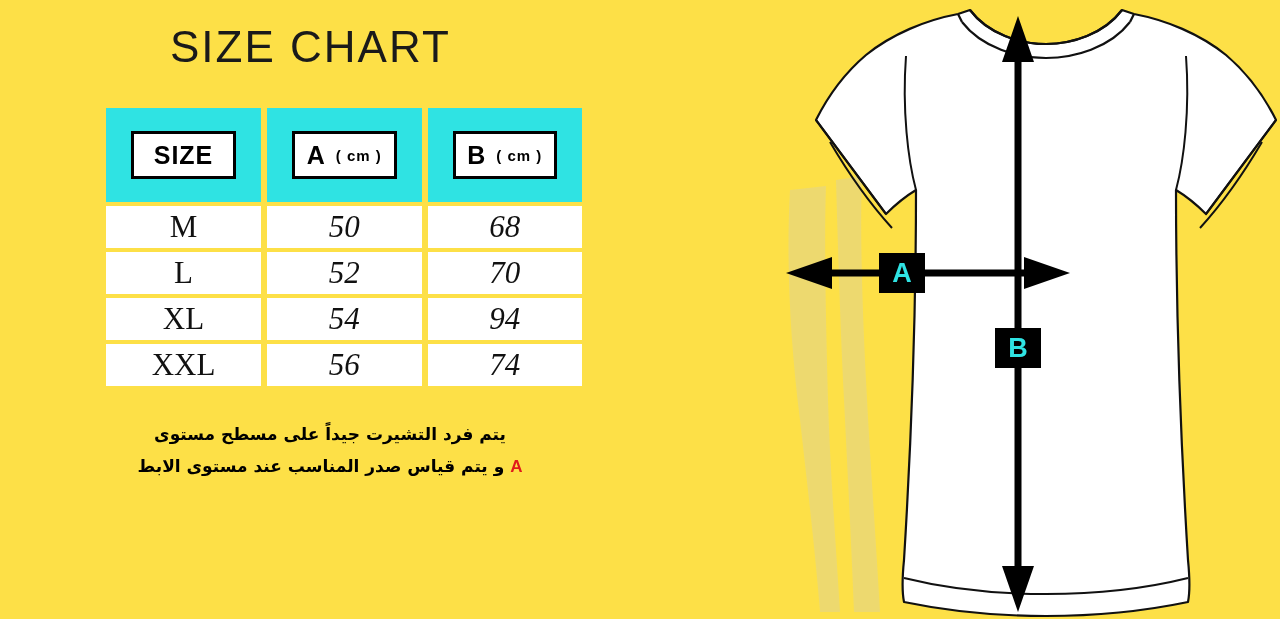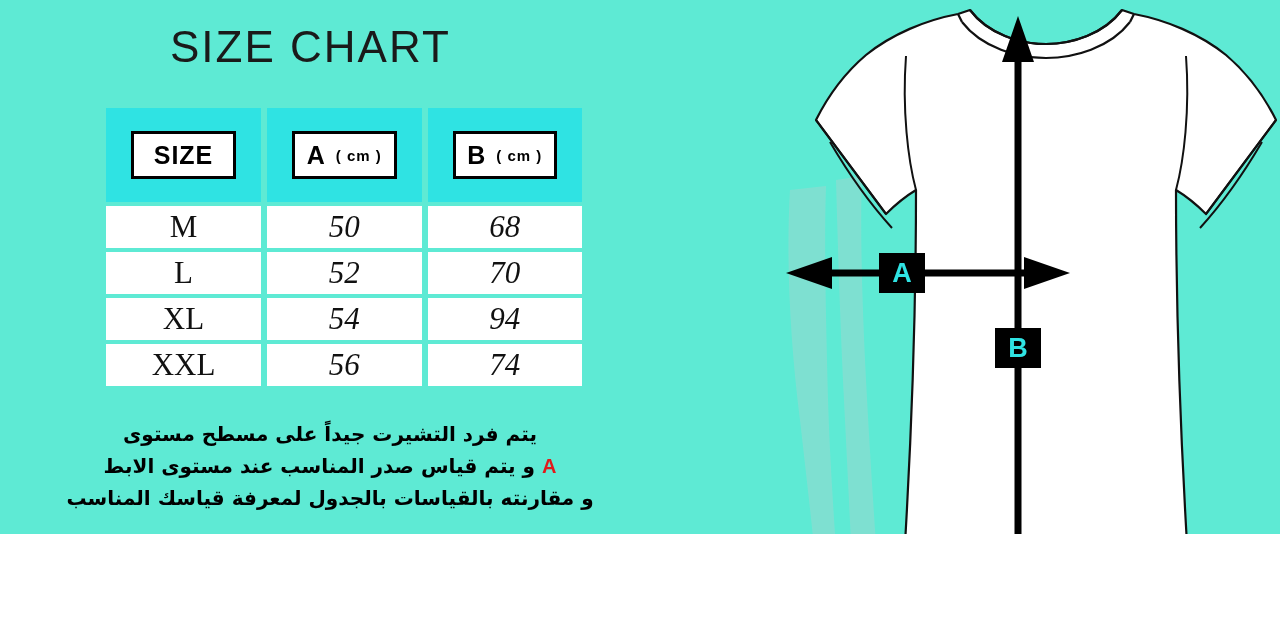--- a/index.html
+++ b/index.html
@@ -4,22 +4,22 @@
 <title>Size Chart</title>
 <style>
   html, body {
     margin: 0;
     padding: 0;
     background: #ffffff;
   }
   #page {
     position: relative;
     width: 1280px;
-    height: 534px;
-    background: #5eead4;
+    height: 619px;
+    background: #fde047;
     overflow: hidden;
     font-family: "Liberation Sans", sans-serif;
   }
 
   
   #left-panel {
     position: absolute;
     left: 0;
     top: 0;
     width: 660px;
@@ -101,21 +101,21 @@
 
   
   #notes {
     position: absolute;
     left: 0;
     top: 418px;
     width: 660px;
     text-align: center;
     direction: rtl;
     font-family: "DejaVu Sans", sans-serif;
-    font-size: 20px;
+    font-size: 17px;
     font-weight: bold;
     color: #000000;
     line-height: 32px;
   }
   #notes .line { white-space: nowrap; }
   #notes .mark-a { color: #e01b1b; font-family: "Liberation Sans", sans-serif; }
   #notes .mark-b { color: #000000; font-family: "Liberation Sans", sans-serif; }
 
   
   #shirt-panel {
@@ -225,21 +225,20 @@
         </tr>
       </tbody>
     </table>
 
     <div id="notes">
       <div class="line">يتم فرد التشيرت جيداً على مسطح مستوى</div>
       <div class="line">
         <span class="mark-a">A</span>
         <span>و يتم قياس صدر المناسب عند مستوى الابط</span>
       </div>
-      <div class="line">و مقارنته بالقياسات بالجدول لمعرفة قياسك المناسب</div>
     </div>
   </div>
 
   <div id="shirt-panel">
     <svg id="shirt-svg" width="640" height="619" viewBox="0 0 640 619">
 
       <g opacity="0.30">
         <path d="M150 190 C 146 260, 150 340, 160 420 C 168 490, 176 560, 180 612 L 200 612 C 196 545, 190 470, 188 400 C 186 320, 184 245, 186 186 Z" fill="#c9cbcc"></path>
         <path d="M196 180 C 198 250, 200 320, 204 400 C 208 480, 212 560, 214 612 L 240 612 C 236 540, 230 460, 226 380 C 222 300, 220 230, 222 176 Z" fill="#c9cbcc"></path>
       </g>

